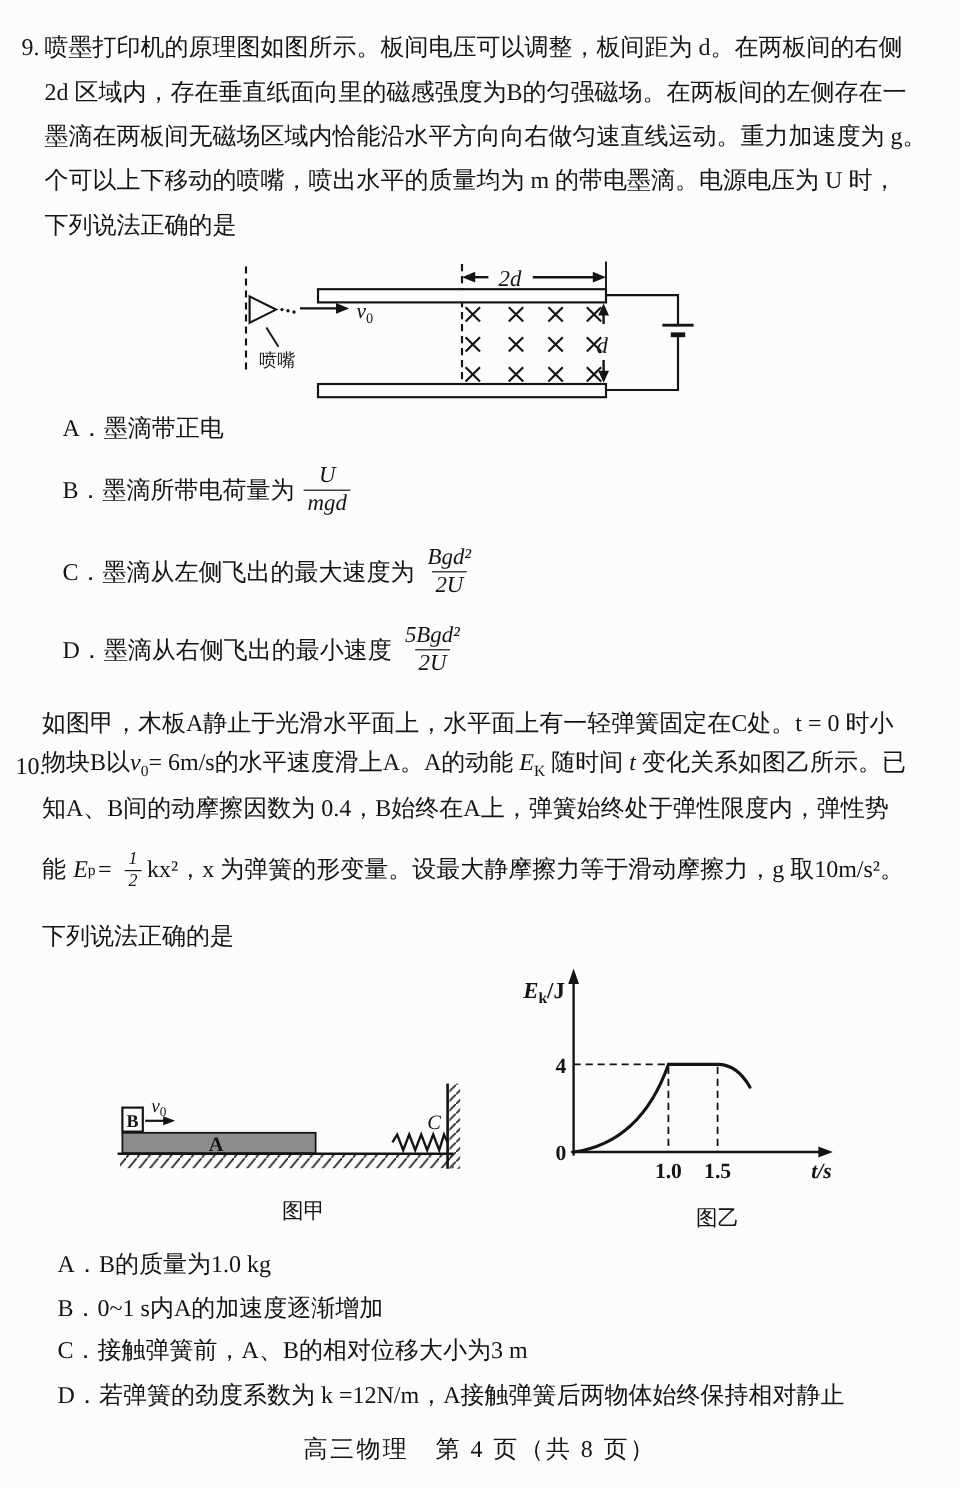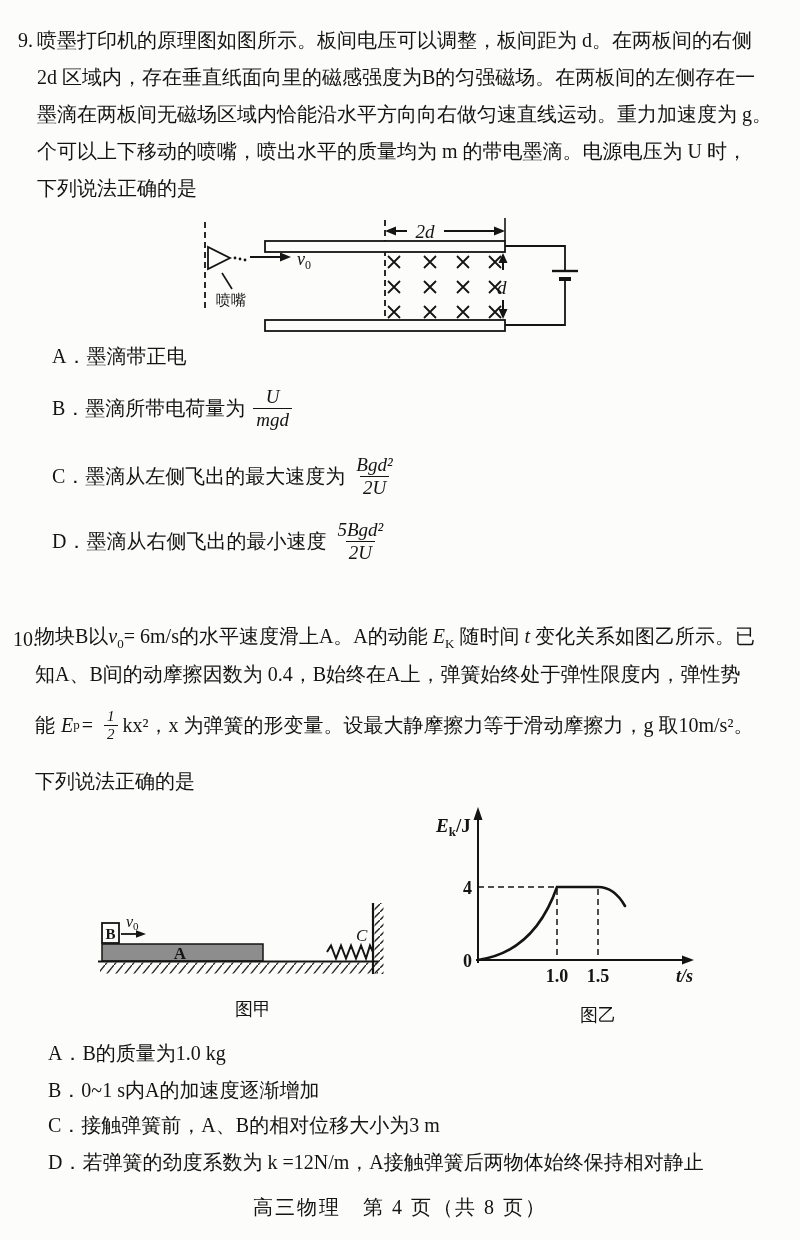--- a/index.html
+++ b/index.html
@@ -122,20 +122,21 @@
     <span>墨滴从右侧飞出的最小速度</span>
     <span class="frac">
       <span class="num">5Bgd²</span>
       <span class="den">2U</span>
     </span>
   </div>
 
   <div id="q10-text">
     <div class="q10line" style="top:0;">
       <span class="q10num">10.</span>
+      <span>如图甲，木板A静止于光滑水平面上，水平面上有一轻弹簧固定在C处。t = 0 时小</span>
     </div>
     <div class="q10line" style="top:33px;">
       <span>物块B以</span><i>v</i><sub>0</sub><span>= 6m/s的水平速度滑上A。A的动能 </span><i>E</i><sub>K</sub><span> 随时间 </span><i>t</i><span> 变化关系如图乙所示。已</span>
     </div>
     <div class="q10line" style="top:71px;text-align:center;">
       <span>知A、B间的动摩擦因数为 0.4，B始终在A上，弹簧始终处于弹性限度内，弹性势</span>
     </div>
     <div class="q10line flexline" style="top:115px;">
       <span class="mr">能</span>
         <i>E</i>

